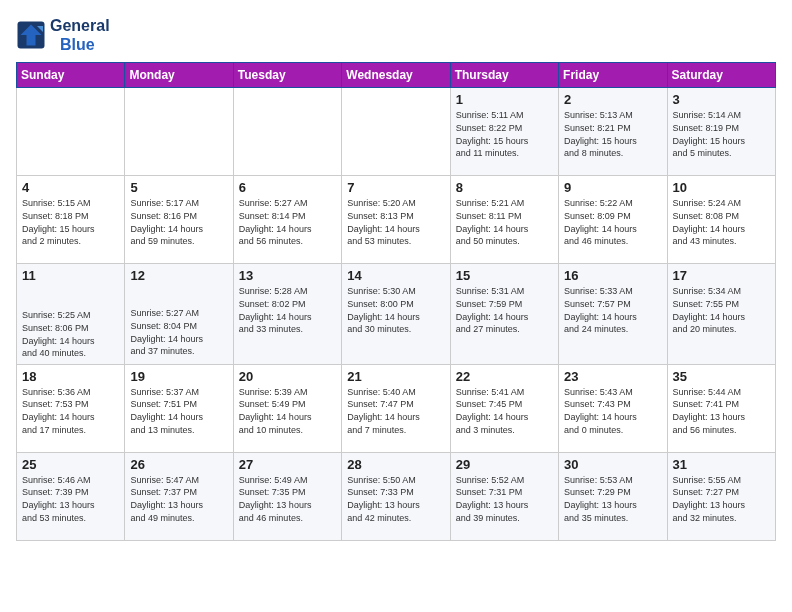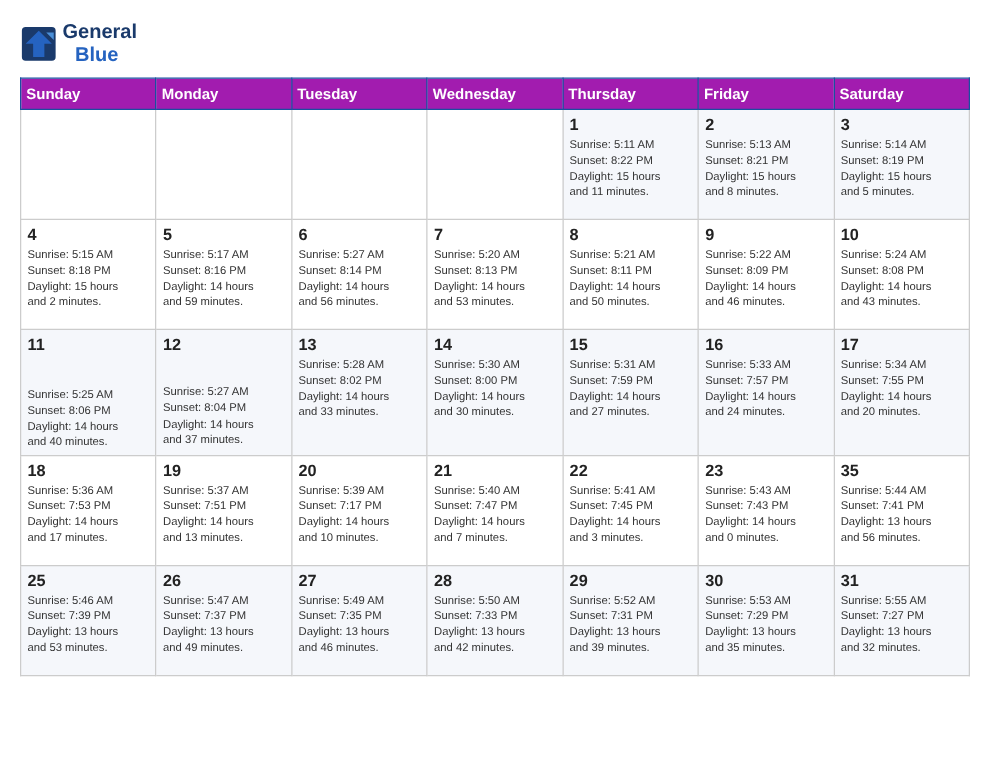--- a/index.html
+++ b/index.html
@@ -253,21 +253,21 @@
         <td>
           <span class="day-num">19</span>
           <div class="day-info" style="white-space: pre-line;">Sunrise: 5:37 AM
 Sunset: 7:51 PM
 Daylight: 14 hours
 and 13 minutes.</div>
         </td>
         <td>
           <span class="day-num">20</span>
           <div class="day-info" style="white-space: pre-line;">Sunrise: 5:39 AM
-Sunset: 7:17 PM
+Sunset: 5:49 PM
 Daylight: 14 hours
 and 10 minutes.</div>
         </td>
         <td>
           <span class="day-num">21</span>
           <div class="day-info" style="white-space: pre-line;">Sunrise: 5:40 AM
 Sunset: 7:47 PM
 Daylight: 14 hours
 and 7 minutes.</div>
         </td>

